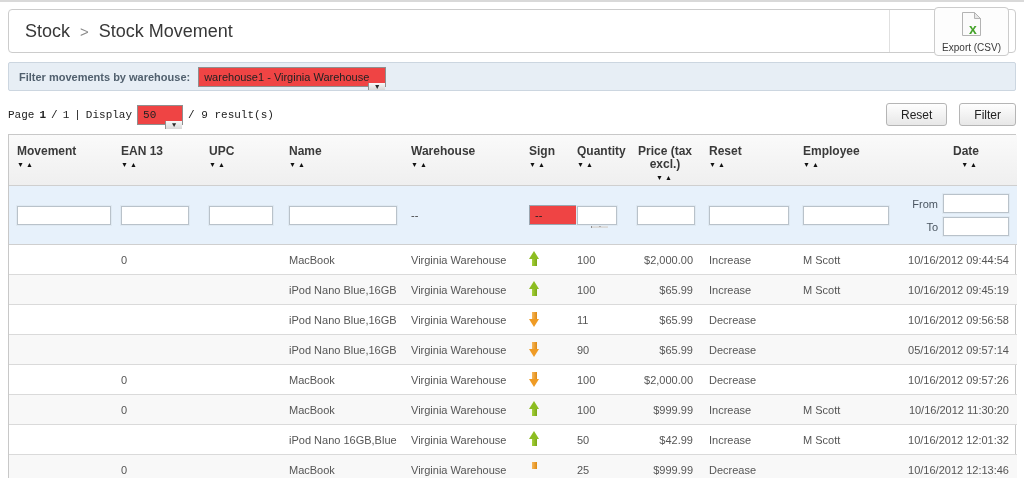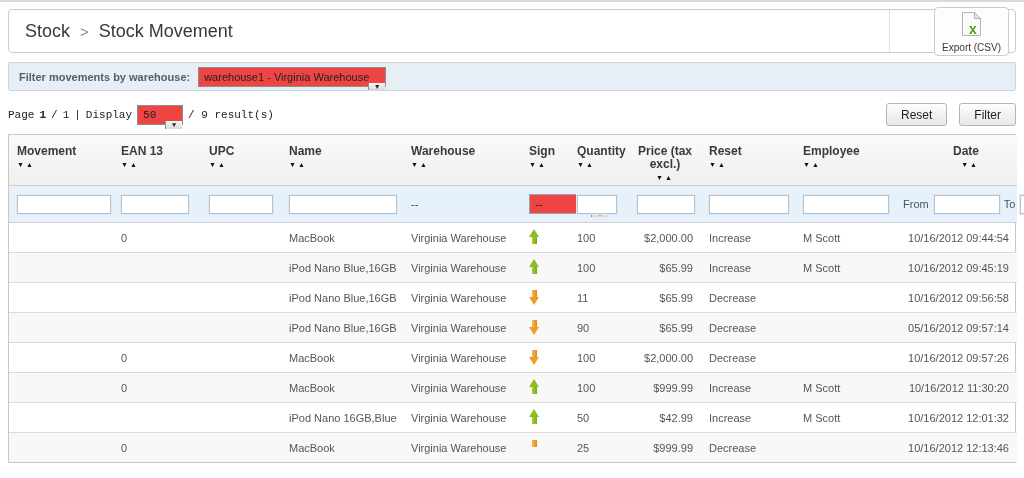--- a/index.html
+++ b/index.html
@@ -51,21 +51,21 @@
   .th-label { font-weight:bold; line-height:13px; }
   .th-sort { margin-top:3px; font-size:7px; color:#111; letter-spacing:2px; }
   .th-sort span { cursor:pointer; }
   th.c-price { text-align:center; }
   th.c-date { text-align:right; padding-right:38px; }
 
   tr.filter-row td { background:#e7f1fb; padding:8px 8px; border-bottom:1px solid #cfcfcf; }
   .f-input { height:19px; background:#fff; border:1px solid #b9c2ca; outline:1px solid #dfe9f2;
     font-size:11px; padding:0 3px; font-family:"Liberation Sans", sans-serif; color:#333; }
   .dash { font-size:11px; color:#444; }
-  .date-filter { display:flex; flex-direction:row; gap:4px; align-items:flex-end; }
+  .date-filter { display:flex; flex-direction:column; gap:4px; align-items:flex-end; }
   .date-line { display:flex; align-items:center; gap:5px; font-size:11px; color:#4a5560; }
   .date-line .f-input { width:66px; }
 
   tbody td { font-size:11px; color:#555; padding:6px 8px 5px 8px; border-bottom:1px solid #dadada;
     white-space:nowrap; overflow:hidden; height:26px; }
   tbody tr:nth-child(even) td { background:#f8f8f8; }
   tbody tr:last-child td { border-bottom:none; }
   td.c-price { text-align:right; }
   td.c-date { text-align:right; }
 

